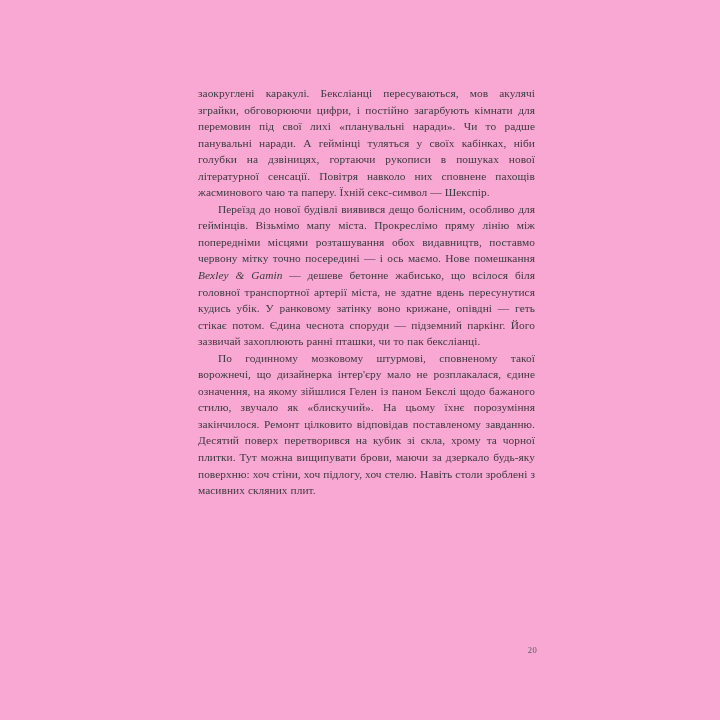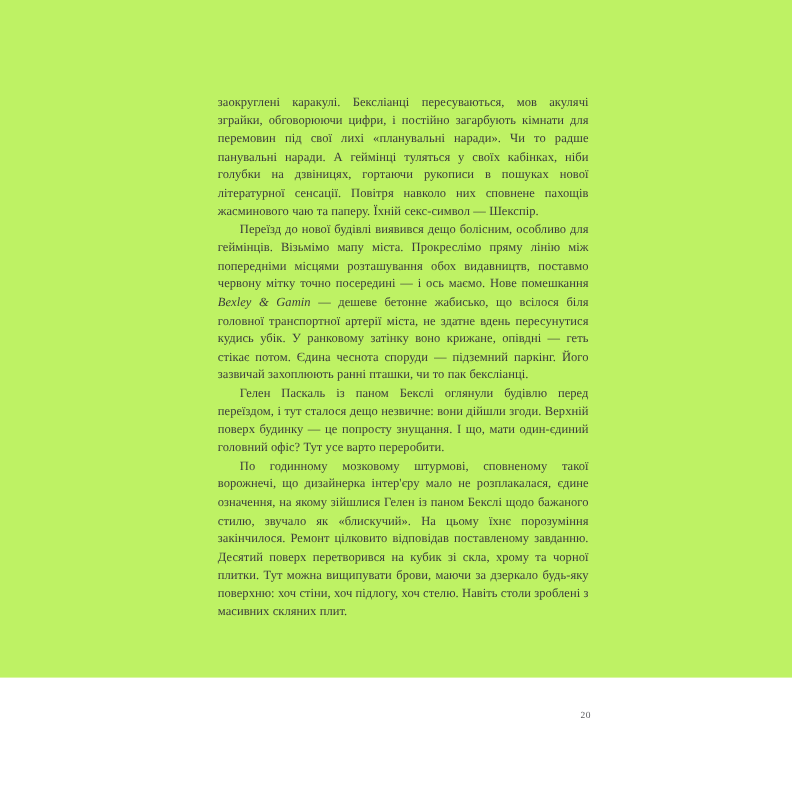--- a/index.html
+++ b/index.html
@@ -10,22 +10,22 @@
     width: 720px;
     height: 720px;
     background: #ffffff;
     font-family: "Liberation Serif", "DejaVu Serif", serif;
     -webkit-font-smoothing: antialiased;
     overflow: hidden;
   }
   .page {
     position: relative;
     width: 720px;
-    height: 616px;
-    background: #bef264;
+    height: 720px;
+    background: #f9a8d4;
   }
   .text-block {
     position: absolute;
     left: 198px;
     top: 85px;
     width: 337px;
   }
   .para {
     margin: 0;
     text-align: justify;
@@ -58,19 +58,18 @@
   }
 </style>
 </head>
 <body>
 
 <div class="page">
 
   <div class="text-block">
     <p class="para first"><span>заокруглені каракулі. Бексліанці пересуваються, мов аку­лячі зграйки, обговорюючи цифри, і постійно загарбують кімнати для перемовин під свої лихі «планувальні наради». Чи то радше панувальні наради. А геймінці туляться у своїх кабінках, ніби голубки на дзвіницях, гортаючи рукописи в пошуках нової літературної сенсації. Повітря навколо них сповнене пахощів жасминового чаю та паперу. Їхній секс-символ — Шекспір.</span></p>
     <p class="para"><span>Переїзд до нової будівлі виявився дещо болісним, особли­во для геймінців. Візьмімо мапу міста. Прокреслімо пряму лінію між попередніми місцями розташування обох видав­ництв, поставмо червону мітку точно посередині — і ось маємо. Нове помешкання </span><em>Bexley &amp; Gamin</em><span> — дешеве бе­тонне жабисько, що всілося біля головної транспортної артерії міста, не здатне вдень пересунутися кудись убік. У ранковому затінку воно крижане, опівдні — геть стікає потом. Єдина чеснота споруди — підземний паркінг. Його зазвичай захоплюють ранні пташки, чи то пак бексліанці.</span></p>
-    <p class="para"><span>Гелен Паскаль із паном Бекслі оглянули будівлю перед переїздом, і тут сталося дещо незвичне: вони дійшли згоди. Верхній поверх будинку — це попросту знущання. І що, мати один-єдиний головний офіс? Тут усе варто переробити.</span></p>
     <p class="para"><span>По годинному мозковому штурмові, сповненому такої ворожнечі, що дизайнерка інтер'єру мало не розплакалася, єдине означення, на якому зійшлися Гелен із паном Бекслі щодо бажаного стилю, звучало як «блискучий». На цьому їхнє порозуміння закінчилося. Ремонт цілковито відповідав поставленому завданню. Десятий поверх перетворився на кубик зі скла, хрому та чорної плитки. Тут можна вищи­пувати брови, маючи за дзеркало будь-яку поверхню: хоч стіни, хоч підлогу, хоч стелю. Навіть столи зроблені з ма­сивних скляних плит.</span></p>
   </div>
 
   <div class="folio">20</div>
 
 </div>
 
 </body></html>

